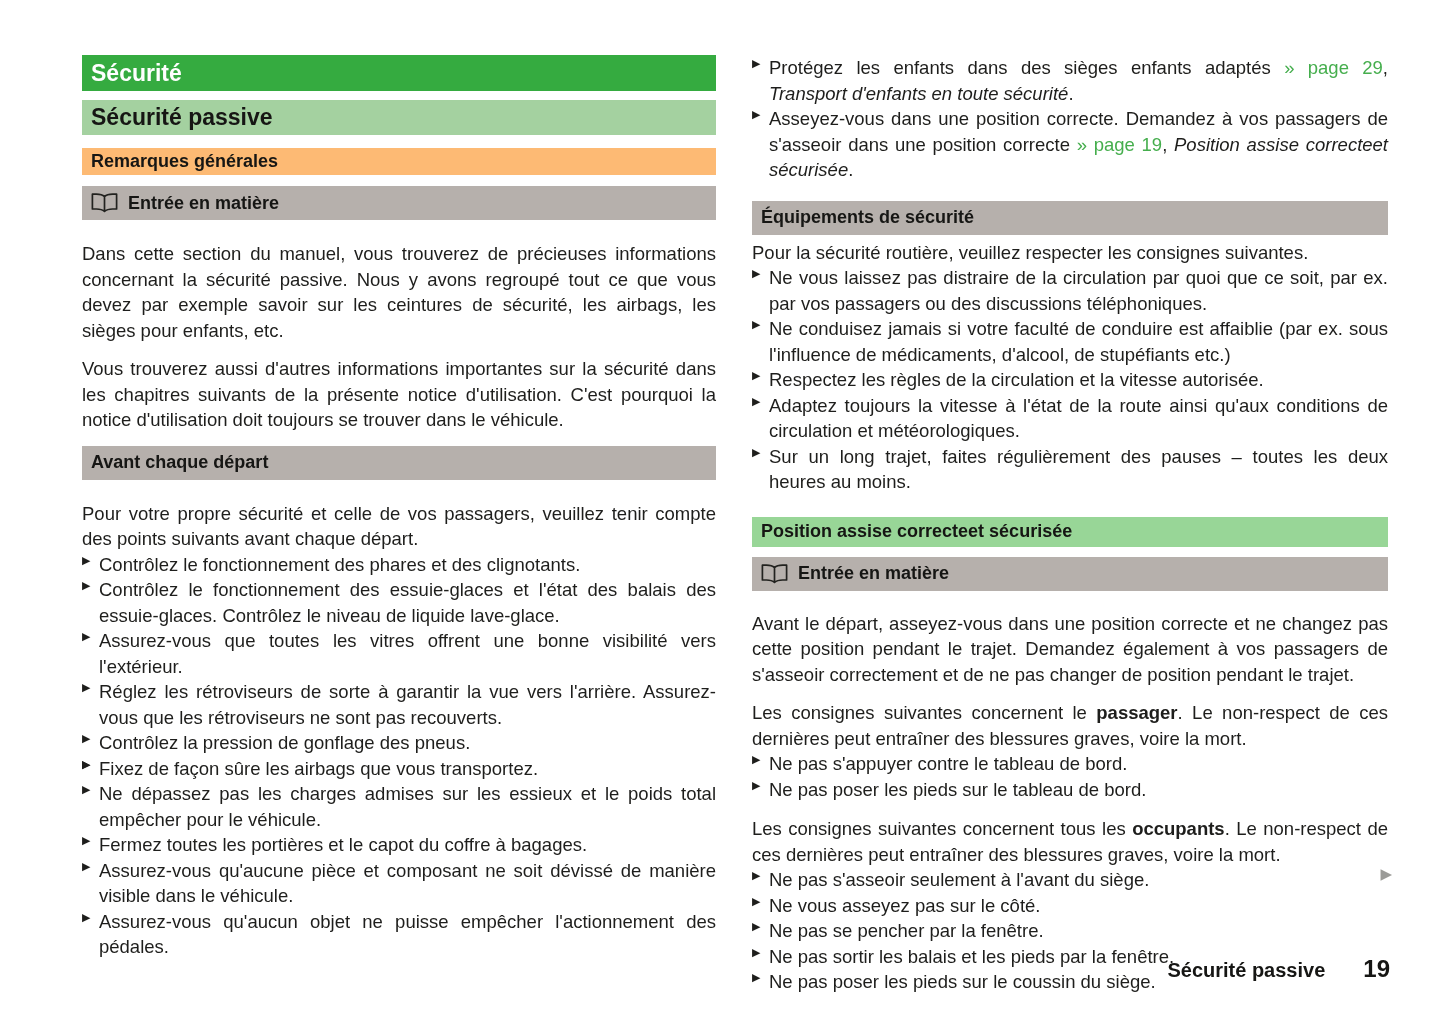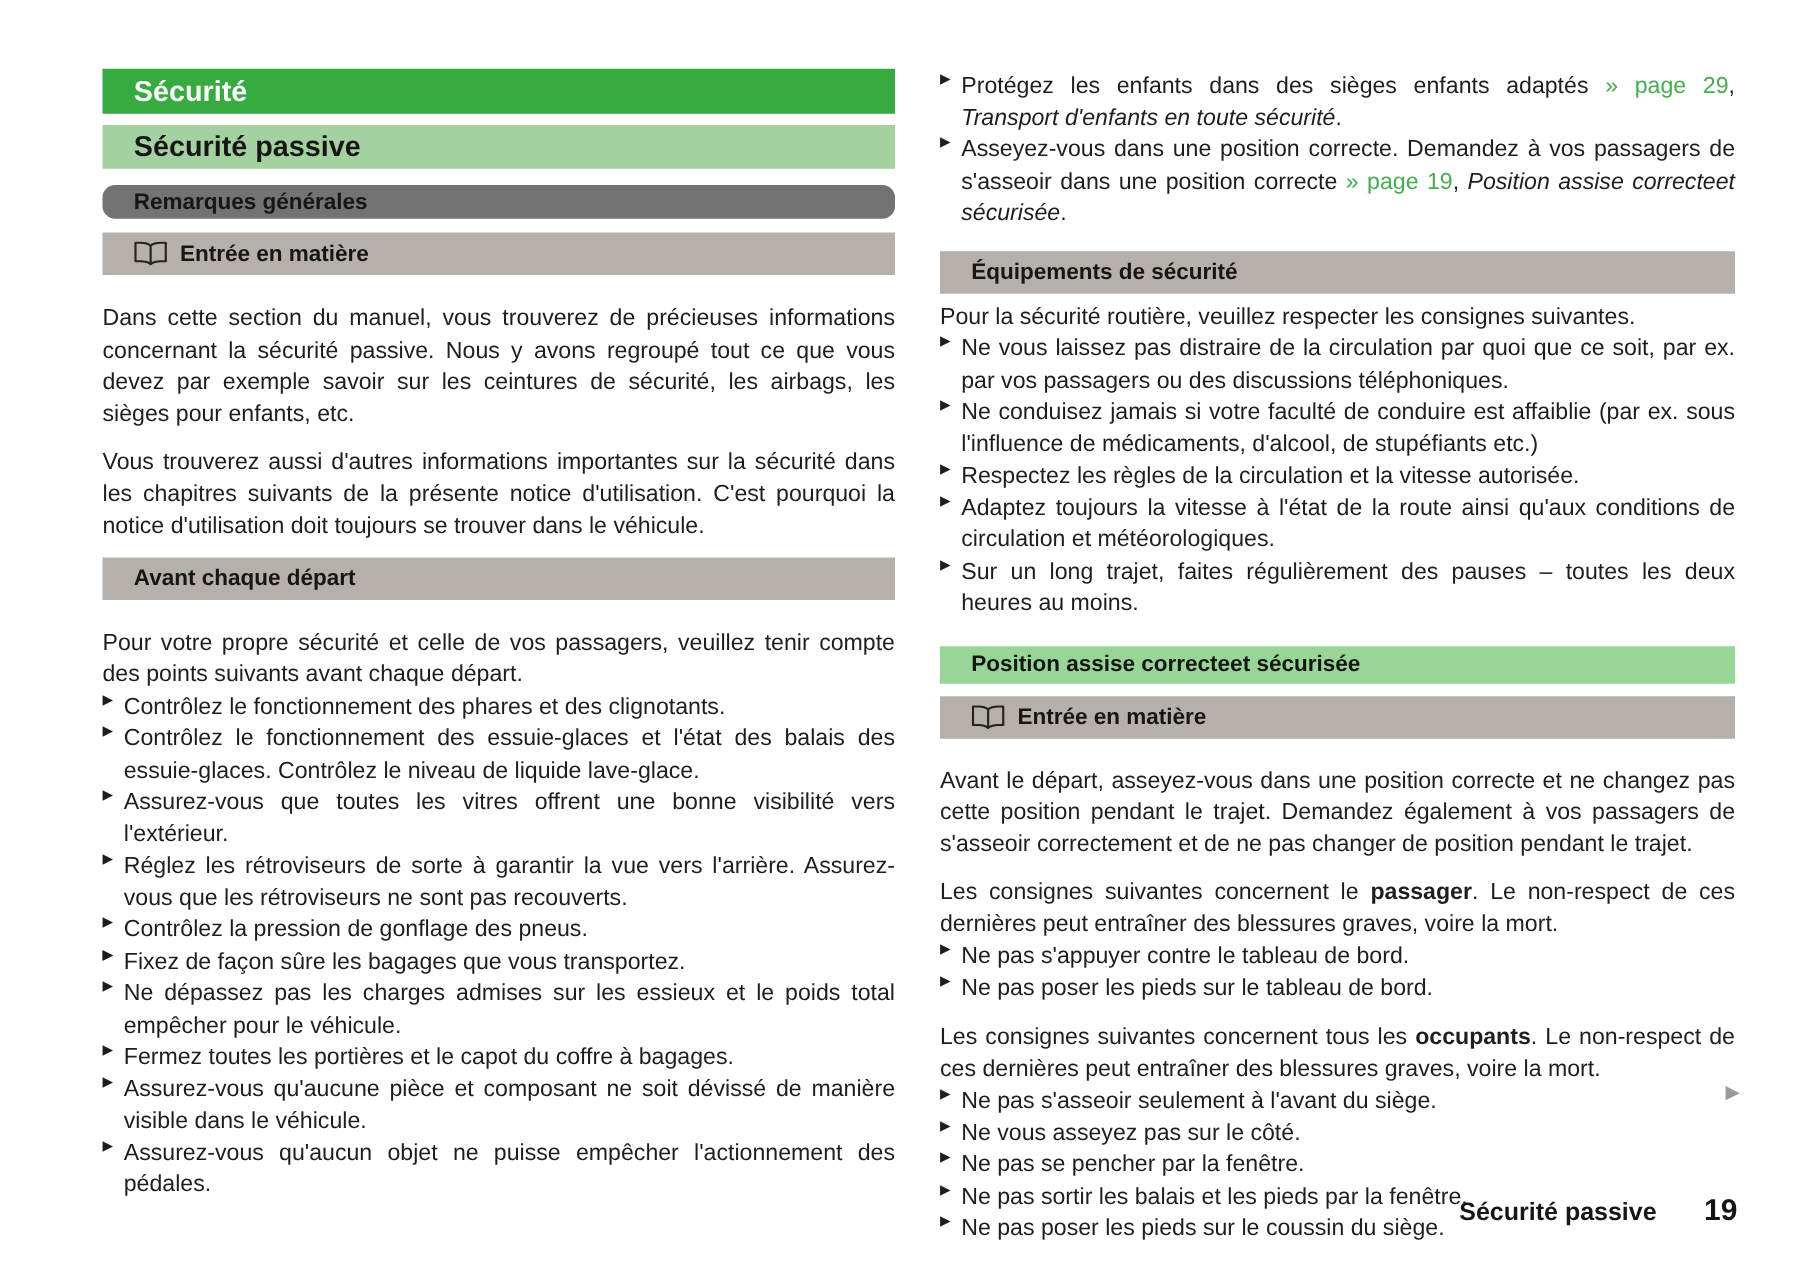--- a/index.html
+++ b/index.html
@@ -10,26 +10,26 @@
     color:#1e1e1c;
     overflow:hidden;
   }
   .page { position:relative; width:1445px; height:1026px; }
   .col { position:absolute; top:55px; }
   .col-left  { left:82px;  width:634px; }
   .col-right { left:752px; width:636px; }
 
   .bar {
     display:flex; align-items:center; gap:10px;
-    box-sizing:border-box; padding:0 25px;
+    box-sizing:border-box; padding:0 9px;
     font-weight:bold;
   }
   .bar-chapter { background:#35ab40; color:#ffffff; height:36px; font-size:23px; margin-bottom:9px; }
   .bar-section { background:#a4d1a0; color:#161614; height:35px; font-size:23px; margin-bottom:13px; }
-  .bar-sub     { background:#737373; color:#161614; height:27px; font-size:18px; margin-bottom:11px;border-radius:10px; }
+  .bar-sub     { background:#fdba74; color:#161614; height:27px; font-size:18px; margin-bottom:11px; }
   .bar-sub-right { background:#98d697; color:#161614; height:30px; font-size:18px; margin-bottom:10px; }
   .bar-gray    { background:#b6b0ac; color:#161614; height:34px; font-size:18px; margin-bottom:21px; }
   .bar-gray-plain { margin-top:7px; margin-bottom:21px; }
 
   .book-icon { flex:0 0 auto; display:block; }
 
   p, .checklist {
     font-size:18.5px; line-height:1.38;
     text-align:justify;
   }
@@ -94,21 +94,21 @@
 
     <p class="no-gap">Pour votre propre sécurité et celle de vos passagers, veuillez tenir compte des points suivants avant chaque départ.</p>
 
     <ul class="checklist">
       <li><span class="arr">▶</span><span>Contrôlez le fonctionnement des phares et des clignotants.</span></li>
       <li><span class="arr">▶</span><span>Contrôlez le fonctionnement des essuie-glaces et l'état des balais des essuie-glaces. Contrôlez le niveau de liquide lave-glace.</span></li>
       <li><span class="arr">▶</span><span>Assurez-vous que toutes les vitres offrent une bonne visibilité vers l'extérieur.</span></li>
       <li><span class="arr">▶</span><span>Réglez les rétroviseurs de sorte à garantir la vue vers l'arrière. Assurez-vous que les rétroviseurs ne sont pas recouverts.</span></li>
       <li><span class="arr">▶</span><span>Contrôlez la pression de gonflage des pneus.</span></li>
       <li><span class="arr">▶</span></li>
-      <li><span class="arr">▶</span><span>Fixez de façon sûre les bagages que vous transportez.</span></li>
+      <li><span class="arr">▶</span><span>Fixez de façon sûre les airbags que vous transportez.</span></li>
       <li><span class="arr">▶</span><span>Ne dépassez pas les charges admises sur les essieux et le poids total empêcher pour le véhicule.</span></li>
       <li><span class="arr">▶</span><span>Fermez toutes les portières et le capot du coffre à bagages.</span></li>
       <li><span class="arr">▶</span><span>Assurez-vous qu'aucune pièce et composant ne soit dévissé de manière visible dans le véhicule.</span></li>
       <li><span class="arr">▶</span><span>Assurez-vous qu'aucun objet ne puisse empêcher l'actionnement des pédales.</span></li>
     </ul>
   </div>
 
   <div class="col col-right">
 
     <ul class="checklist" style="margin-bottom:18px;">

